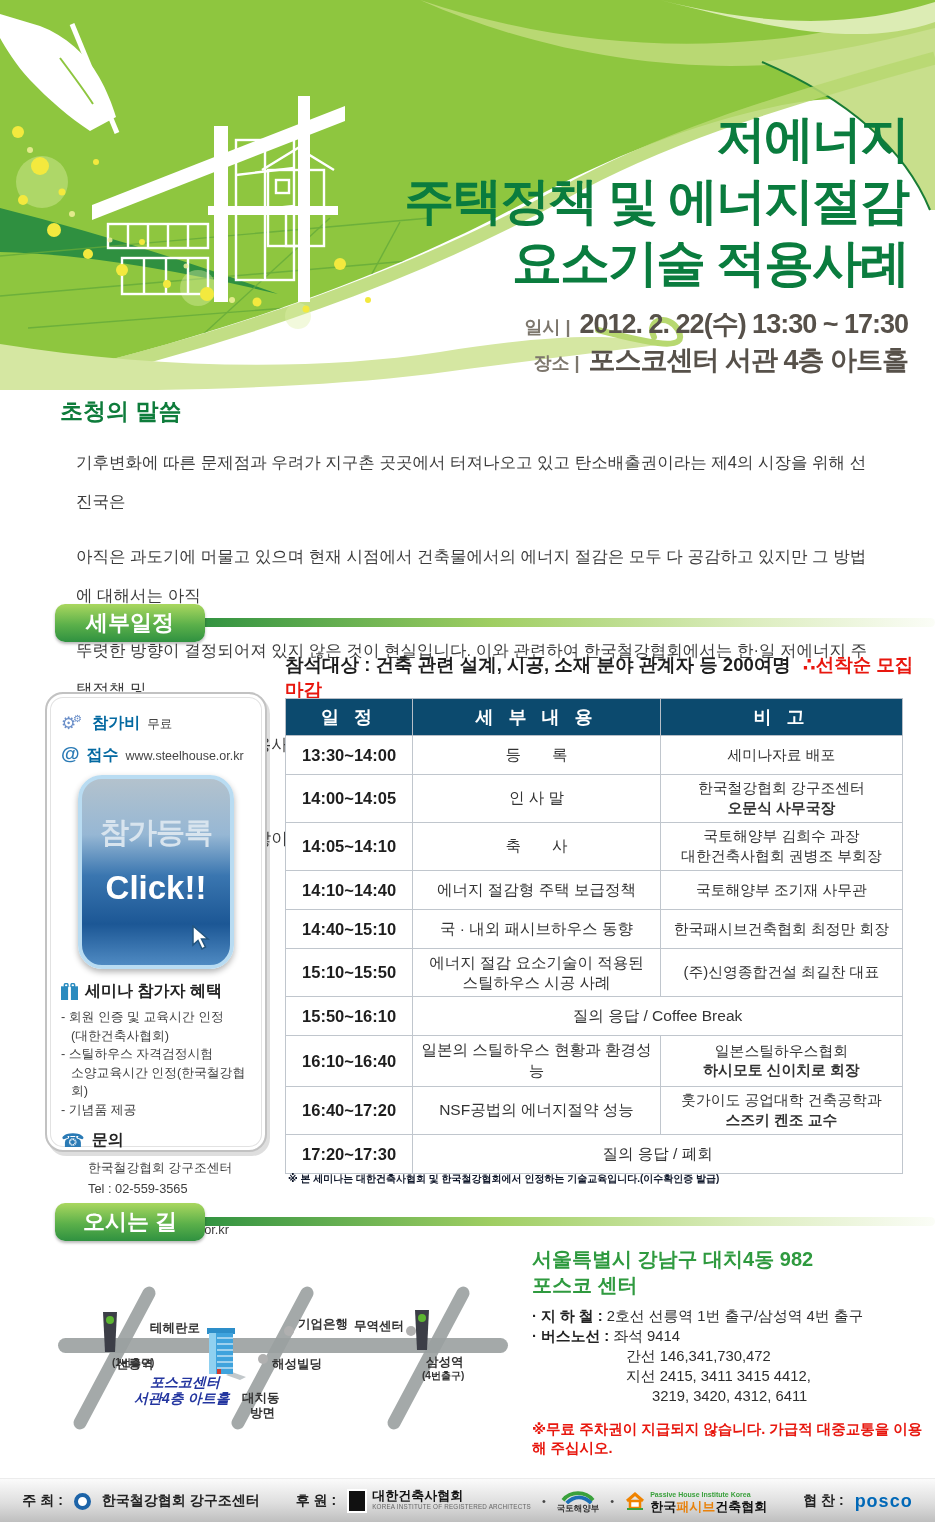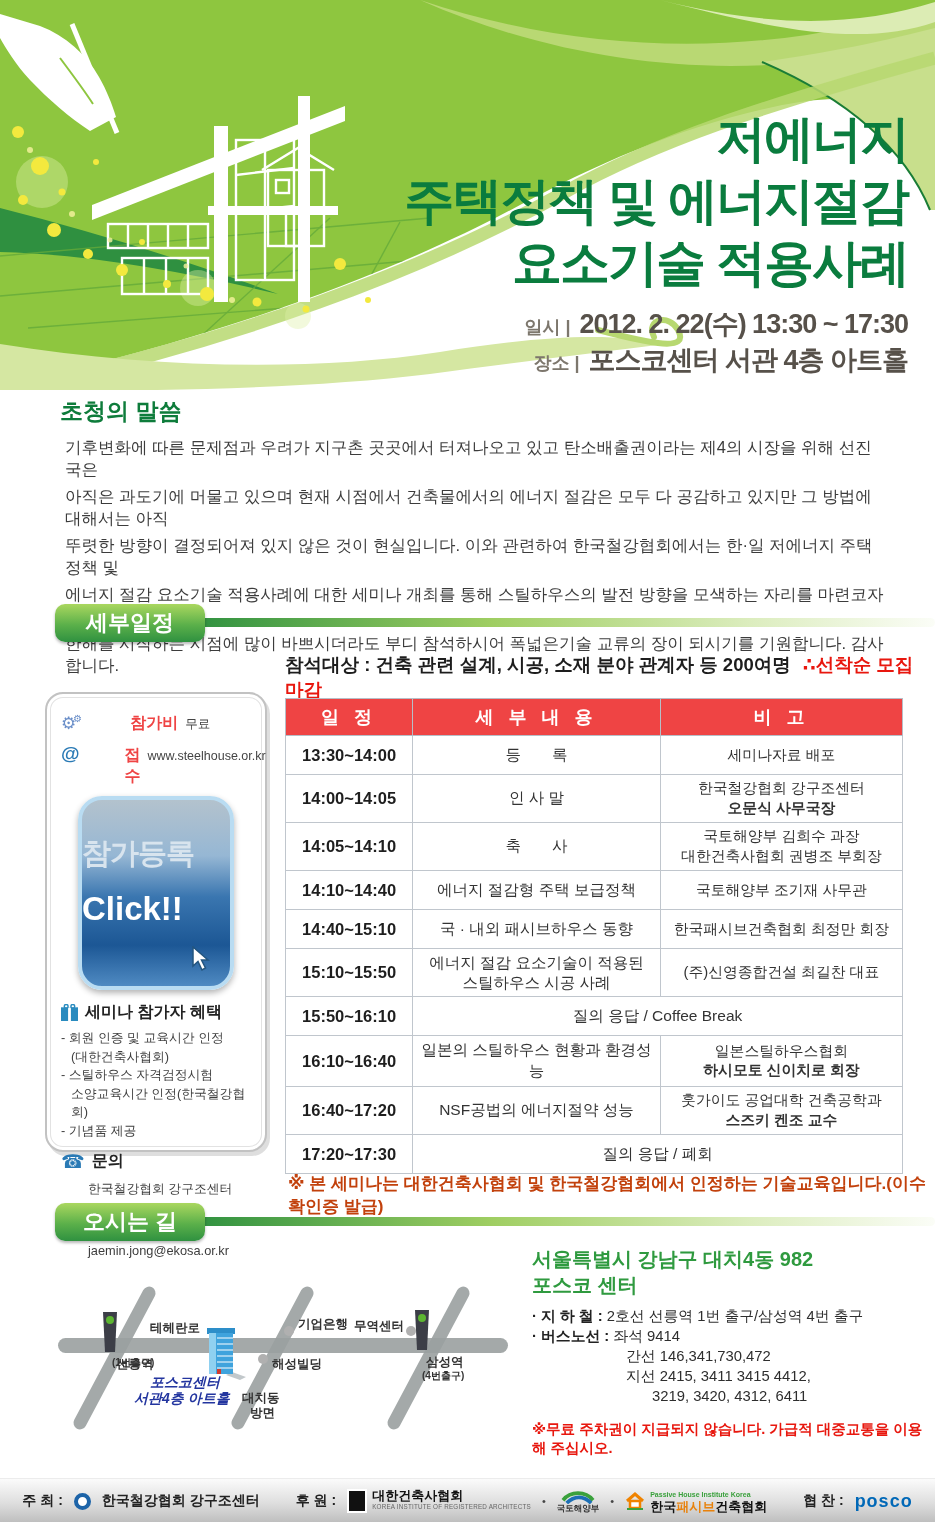--- a/index.html
+++ b/index.html
@@ -12,21 +12,21 @@
   .title-line{position:absolute;right:27px;font-size:50px;font-weight:900;color:#0a7c3e;letter-spacing:-2px;line-height:58px;}
   .t1{top:110px;}.t2{top:172px;}.t3{top:234px;}
   .meta-row{position:absolute;right:27px;display:flex;align-items:baseline;gap:9px;}
   .m1{top:306px;}.m2{top:342px;}
   .meta-label{font-size:18px;font-weight:600;color:#7d776d;}
   .meta-value{font-size:27px;font-weight:800;color:#57514a;letter-spacing:-1px;}
 
   
   .inv{position:absolute;left:60px;top:396px;width:830px;}
   .inv-h{font-size:23px;font-weight:800;color:#0e7c3b;margin-bottom:9px;}
-  .inv p{margin:5px;font-size:16.5px;color:#3c3c3c;line-height:22px;}
+  .inv p{margin:16px;font-size:16.5px;color:#3c3c3c;line-height:39px;}
 
   
   .pill{position:absolute;left:55px;width:150px;height:38px;border-radius:10px;z-index:2;
         background:linear-gradient(180deg,#aad75f 0%,#5bb04a 55%,#2f9140 100%);
         color:#fff;font-size:22px;font-weight:800;display:flex;align-items:center;justify-content:center;
         box-shadow:0 2px 3px rgba(0,0,0,.28);}
   .pill-line{position:absolute;left:195px;width:740px;height:9px;border-radius:5px;z-index:1;
         background:linear-gradient(90deg,#2f9140 0%,#9fce62 40%,#dcedbe 75%,#fbfdf7 100%);}
   .p1{top:604px;}.pl1{top:618px;}
   .p2{top:1203px;}.pl2{top:1217px;}
@@ -36,49 +36,49 @@
   .audience .red{color:#e8170e;margin-left:7px;}
 
   
   .card{position:absolute;left:45px;top:692px;width:222px;height:460px;background:#fff;
         border:2px solid #c2c2c2;border-radius:18px;box-shadow:3px 4px 0 rgba(0,0,0,.13), inset 0 0 0 3px #fff, inset 0 0 0 4px #e2e2e2;
         box-sizing:border-box;padding:18px 14px 0 14px;}
   .side-row{display:flex;align-items:baseline;gap:7px;margin-bottom:9px;}
   .ic-gear{color:#6b8fc9;font-size:17px;position:relative;top:1px;}
   .ic-gear .mini{font-size:10px;position:relative;top:-7px;left:-3px;}
   .ic-at{color:#2a7ab5;font-size:19px;font-weight:800;}
-  .side-label{font-size:16px;font-weight:800;color:#ef4444;margin-left:38px;}
+  .side-label{font-size:16px;font-weight:800;color:#0369a1;}
   .side-small{font-size:12.5px;color:#444;}
 
   .reg-btn{position:relative;width:156px;height:194px;margin:2px auto 12px auto;border-radius:24px;cursor:pointer;
         border:4px solid #b9dcf2;box-sizing:border-box;
         background:linear-gradient(180deg,#b3c2cd 0%,#96b7d4 30%,#3a76b0 52%,#1c5795 78%,#4f8ac2 100%);
-        box-shadow:0 3px 6px rgba(0,0,0,.3);text-align:left;}
+        box-shadow:0 3px 6px rgba(0,0,0,.3);text-align:center;}
   .reg-l1{margin-top:34px;font-size:29px;font-weight:800;color:#d8e4ee;letter-spacing:-1px;}
   .reg-l2{margin-top:16px;font-size:33px;font-weight:800;color:#fff;}
   .cursor{position:absolute;right:18px;bottom:14px;}
 
   .ben-title-row,.ask-title-row{display:flex;align-items:center;gap:7px;margin:4px 0 6px 0;}
   .ben-title,.ask-title{font-size:16px;font-weight:800;color:#222;}
   .ben-line{font-size:12.8px;color:#3e3e3e;line-height:18.5px;}
   .ben-line.ind{padding-left:10px;}
   .ic-phone{color:#2a7ab5;font-size:19px;}
   .ask-line{font-size:12.8px;color:#3e3e3e;line-height:20.5px;padding-left:27px;}
 
   
   .sched{position:absolute;left:285px;top:698px;width:618px;border-collapse:collapse;}
-  .sched th{background:#ef4444;color:#fff;font-size:18px;font-weight:700;letter-spacing:5px;height:34px;border:1px solid #b7bec7;}
+  .sched th{background:#0c4a6e;color:#fff;font-size:18px;font-weight:700;letter-spacing:5px;height:34px;border:1px solid #b7bec7;}
   .sched td{background:#fff;border:1px solid #c0c6cd;text-align:center;padding:4px 6px;}
   .td-time{font-size:16.5px;font-weight:800;color:#1e1e1e;width:116px;}
   .td-content{font-size:15.5px;color:#333;width:252px;}
   .td-note{font-size:14.8px;color:#333;width:248px;}
   .cell-line{line-height:19.5px;}
   .bold-line{font-weight:700;}
   .sched .single td{height:30px;}
-  .footnote{position:absolute;left:288px;top:1172px;font-size:17px;font-weight:700;color:#c2410c;}
+  .footnote{position:absolute;left:288px;top:1172px;font-size:10px;font-weight:700;color:#0f172a;}
 
   
   .map{position:absolute;left:58px;top:1290px;width:450px;height:175px;}
   .road-h{position:absolute;left:0;top:48px;width:450px;height:15px;background:#9aa0a0;border-radius:8px;opacity:.9;z-index:1;}
   .road-d{position:absolute;width:13px;height:160px;top:-12px;background:#9aa0a0;border-radius:7px;opacity:.9;transform:rotate(28deg);z-index:1;}
   .d1{left:50px;}.d2{left:208px;}.d3{left:364px;}
   .map-dot{position:absolute;width:10px;height:10px;border-radius:50%;background:#b0b0b0;z-index:2;}
   .map-label{position:absolute;font-size:12.5px;font-weight:700;color:#333;z-index:3;white-space:nowrap;}
   .map-label.small{font-size:10px;font-weight:600;}
   .map-label.blue{color:#23359f;font-size:14px;font-weight:900;font-style:italic;}

